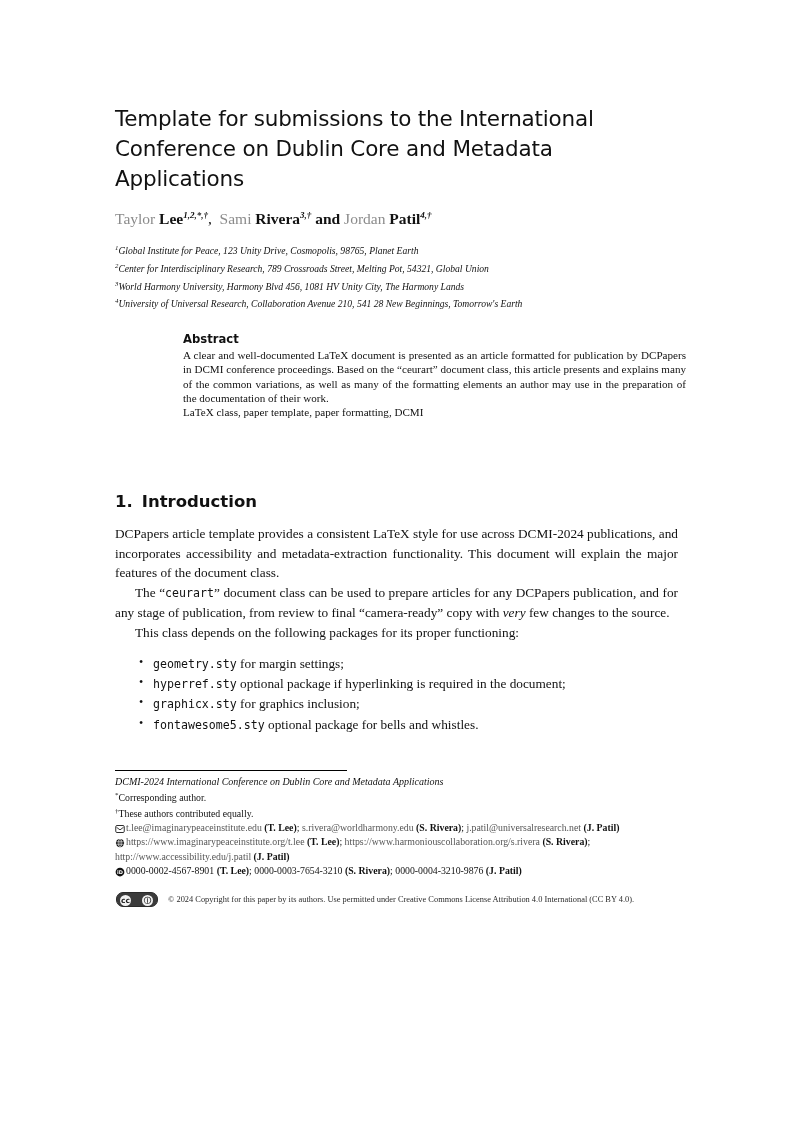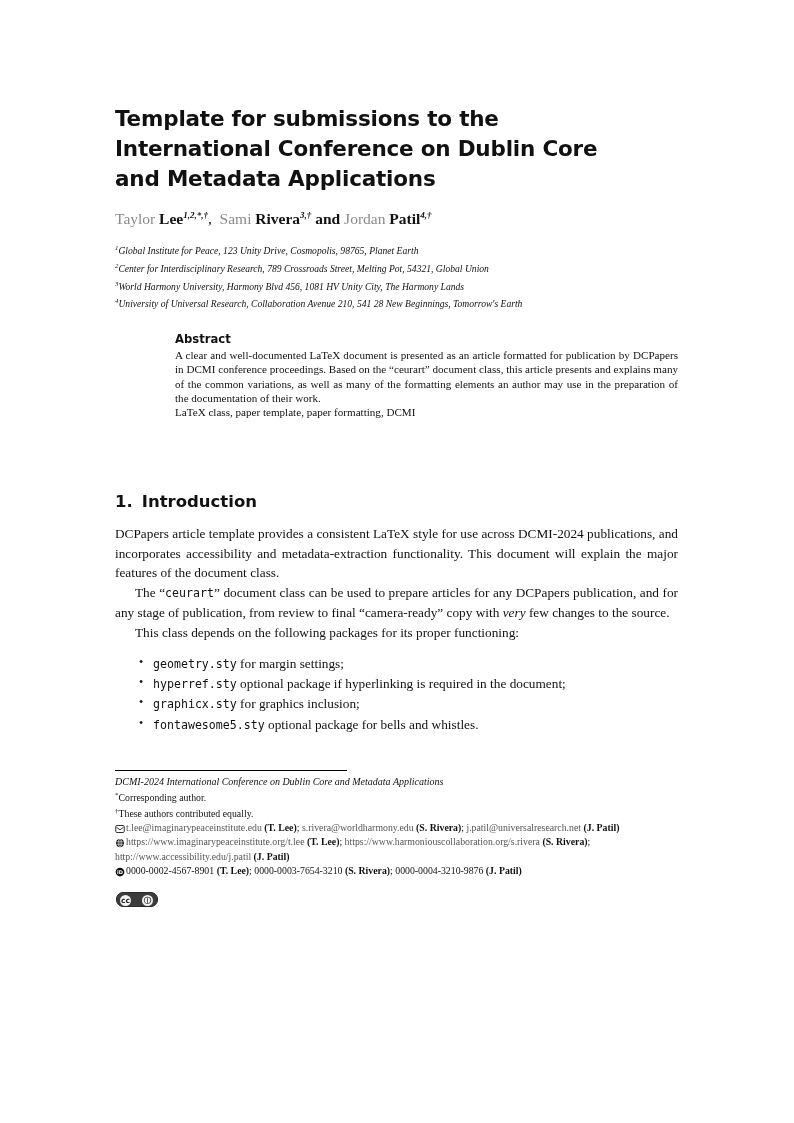--- a/index.html
+++ b/index.html
@@ -23,21 +23,21 @@
     background: #ffffff;
   }
 
   
   .title {
     position: absolute;
     left: 115px;
     top: 104px;
     width: 505px;
     font-family: "DejaVu Sans", "Liberation Sans", sans-serif;
-    font-weight: bold;
+    font-weight: normal;
     font-size: 21.5px;
     line-height: 30px;
     letter-spacing: -0.2px;
     color: #111111;
   }
 
   
   .authors {
     position: absolute;
     left: 115px;
@@ -70,21 +70,21 @@
   }
   .affils .aline sup {
     font-size: 6.8px;
     vertical-align: super;
     font-style: italic;
   }
 
   
   .absblock {
     position: absolute;
-    left: 175px;
+    left: 183px;
     top: 332px;
     width: 503px;
   }
   .absblock h3 {
     margin: 0 0 2px 0;
     font-family: "DejaVu Sans", "Liberation Sans", sans-serif;
     font-size: 11.6px;
     font-weight: bold;
     color: #111111;
   }
@@ -291,15 +291,16 @@
             <circle cx="8" cy="8" r="7" fill="#111"></circle>
             <text x="8" y="11.2" font-size="8" font-family="DejaVu Sans, sans-serif" font-weight="bold" fill="#fff" text-anchor="middle">iD</text>
           </svg></span><span>0000-0002-4567-8901</span> <span class="name-b">(T. Lee)</span>; <span>0000-0003-7654-3210</span> <span class="name-b">(S. Rivera)</span>; <span>0000-0004-3210-9876</span> <span class="name-b">(J. Patil)</span></p>
   </div>
 
   <div class="cc-line">
     <div class="cc-badge">
       <div class="circ c1">cc</div>
       <div class="circ c2">ⓘ</div>
     </div>
+    <div class="cc-text">© 2024 Copyright for this paper by its authors. Use permitted under Creative Commons License Attribution 4.0 International (CC BY 4.0).</div>
   </div>
 
 </div>
 
 </body></html>

